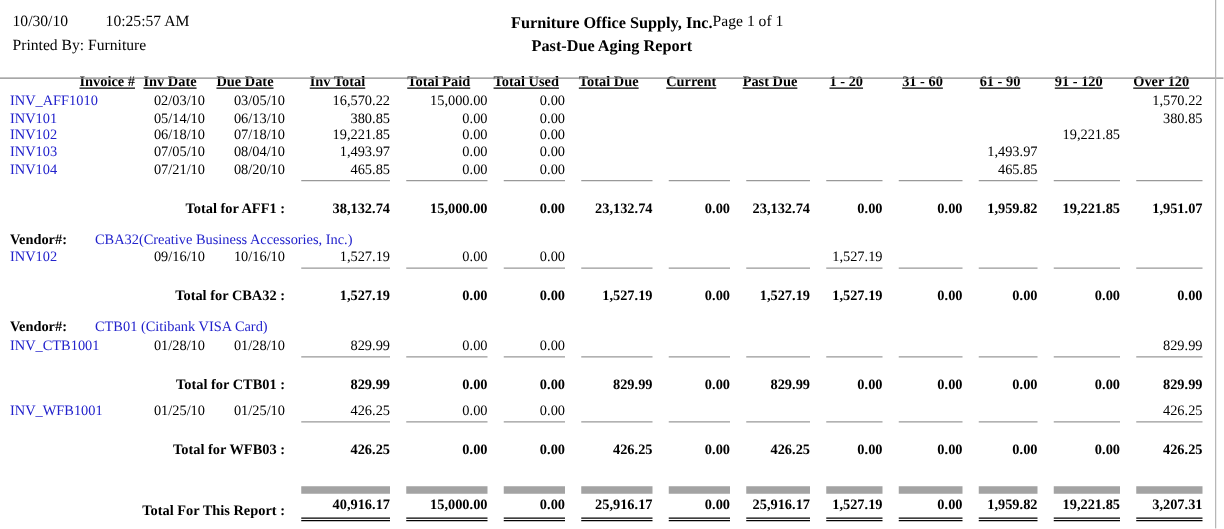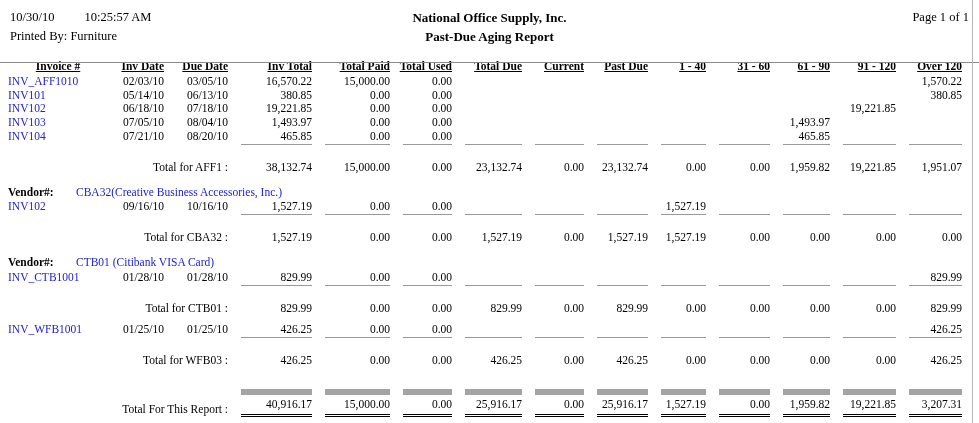--- a/index.html
+++ b/index.html
@@ -7,32 +7,32 @@
     position:relative;width:979px;height:423px;background:#fff;overflow:hidden;
     font-family:"Liberation Serif", serif;color:#000;
   }
   
   .hdr{display:grid;grid-template-columns:1fr auto 1fr;padding:8px 10px 0 10px;}
   .hdr-left{font-size:12.5px;line-height:1.55;}
   .hdr-datetime .time{margin-left:30px;}
   .hdr-center{text-align:center;}
   .company{font-weight:bold;font-size:13px;padding-top:2px;}
   .title{font-weight:bold;font-size:13px;padding-top:3px;}
-  .hdr-right{text-align:right;font-size:12.5px;padding-top:2px;}
+  .hdr-right{text-align:left;font-size:12.5px;padding-top:2px;}
   .hdr-rule{position:absolute;top:62px;left:0;width:979px;border-top:1px solid #8a8a8a;}
   
   table.rpt{margin:12px 0 0 8px;border-collapse:collapse;table-layout:fixed;width:954px;font-size:11.5px;}
-  table.rpt th{font-weight:bold;text-decoration:underline;text-align:right;padding:1px 0 3px 0;white-space:nowrap;}
-  table.rpt th:first-child{text-align:center;}
+  table.rpt th{font-weight:bold;text-decoration:underline;padding:1px 0 3px 0;white-space:nowrap;}
+  table.rpt th:first-child{text-align:right;}
   table.rpt td{padding:0;white-space:nowrap;line-height:1.2;vertical-align:bottom;}
   td.num{text-align:right;}
   a.blue{color:#2222CC;text-decoration:none;}
   tr.vrow td{padding-top:3px;padding-bottom:1px;}
   .vlabel{font-weight:bold;display:inline-block;width:68px;}
-  tr.trow td{font-weight:normal;}
+  tr.trow td{font-weight:bold;}
   td.tlabel{text-align:right;padding-right:10px;font-weight:bold;}
   .tline{border-top:1px solid #999;margin-left:13px;padding-top:16px;}
   .gline{border-top:6px solid #a3a3a3;border-bottom:3px double #000;margin-left:13px;padding:3px 0 2px 0;}
   tr.sp td{height:8px;}
   tr.sp2 td{height:13px;}
   
   .onhold{margin:11px 0 0 10px;font-weight:bold;font-size:12.5px;}
   .page-edge{position:absolute;top:0;bottom:0;right:6px;width:1px;background:#b6b6b6;}
 </style>
 </head>
@@ -41,21 +41,21 @@
 <div class="page">
 
   <div class="hdr">
     <div class="hdr-left">
       <div class="hdr-datetime">
         <span>10/30/10</span><span class="time">10:25:57 AM</span>
       </div>
       <div>Printed By: Furniture</div>
     </div>
     <div class="hdr-center">
-      <div class="company">National Office Supply, Inc.</div>
+      <div class="company">Furniture Office Supply, Inc.</div>
       <div class="title">Past-Due Aging Report</div>
     </div>
     <div class="hdr-right">Page 1 of 1</div>
   </div>
   <div class="hdr-rule"></div>
 
   <table class="rpt">
     <colgroup id="cols">
         <col style="width: 100px;">
         <col style="width: 56px;">
@@ -76,21 +76,21 @@
         <tr id="header-row">
           <th>Invoice #</th>
           <th>Inv Date</th>
           <th>Due Date</th>
           <th>Inv Total</th>
           <th>Total Paid</th>
           <th>Total Used</th>
           <th>Total Due</th>
           <th>Current</th>
           <th>Past Due</th>
-          <th>1 - 40</th>
+          <th>1 - 20</th>
           <th>31 - 60</th>
           <th>61 - 90</th>
           <th>91 - 120</th>
           <th>Over 120</th>
         </tr>
       </thead>
     <tbody id="table-body">
         <tr class="irow">
           <td><a class="blue">INV_AFF1010</a></td>
           <td class="num">02/03/10</td>

